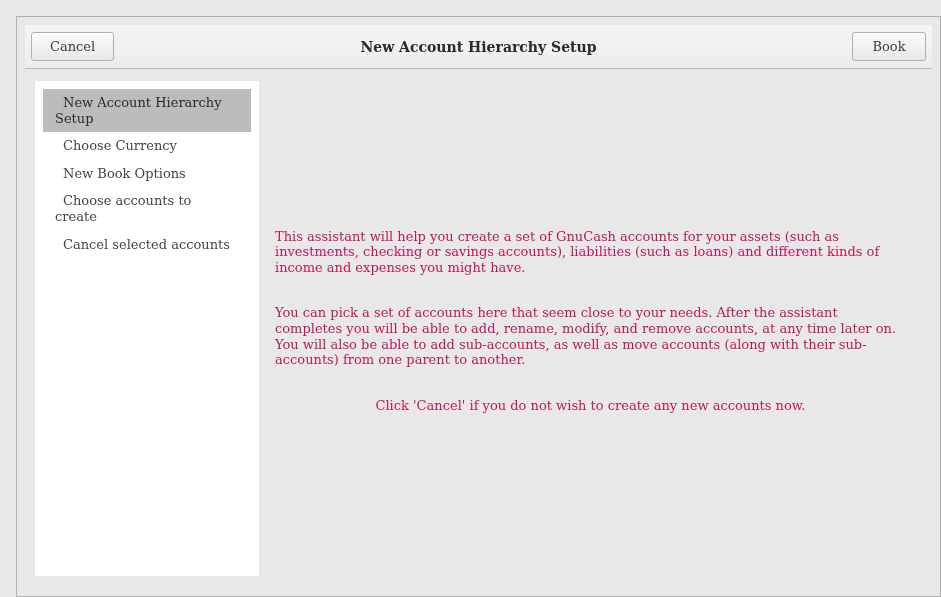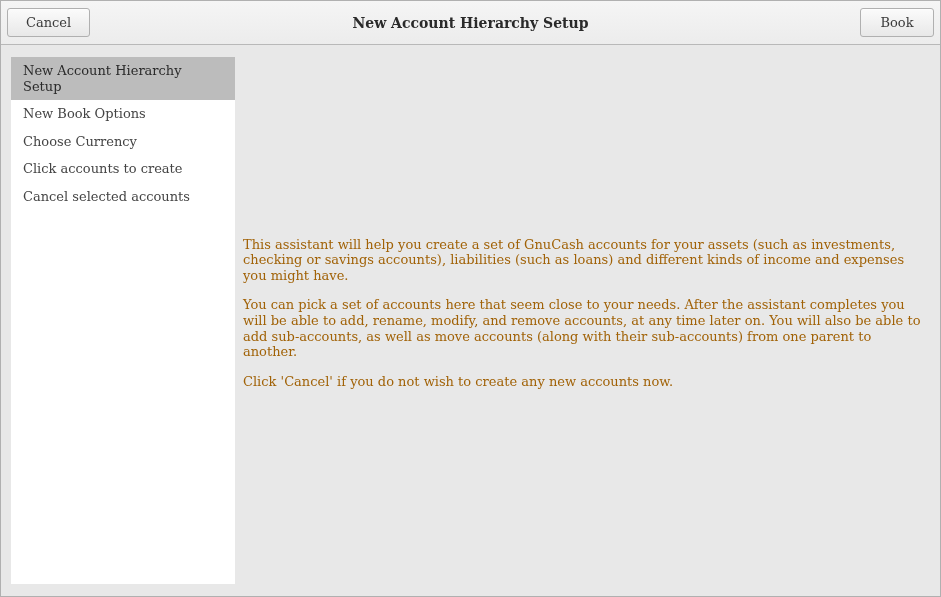--- a/index.html
+++ b/index.html
@@ -1,18 +1,18 @@
 <!DOCTYPE html>
 <html><head>
   <meta charset="utf-8">
   <style>
     * {
       box-sizing: border-box;
       margin: 0;
-      padding: 0;
+      padding: 8px;
     }
     body {
       font-family: Georgia, "DejaVu Serif", serif;
       font-size: 13px;
       background: #e8e8e8;
       width: 941px;
       height: 597px;
       overflow: hidden;
       color: #3a3a3a;
     }
@@ -82,21 +82,22 @@
     .sidebar-item.selected {
       background: #bcbcbc;
       color: #2a2a2a;
     }
     .main-content {
       flex: 1;
       padding: 0 6px 0 0;
       display: flex;
       flex-direction: column;
       justify-content: center;
-      color: #a16207;
+      color: #be185d;
+      align-items: center;
     }
     .main-content p {
       font-size: 13px;
       line-height: 1.2;
       margin-bottom: 14px;
       max-width: 690px;
     }
     .main-content p:last-child {
       margin-bottom: 15px;
     }
@@ -112,27 +113,27 @@
     <button class="btn">Book</button>
   </div>
 
   <div class="body-area">
 
     <div class="sidebar">
       <div class="sidebar-item selected">
         <span>New Account Hierarchy Setup</span>
       </div>
       <div class="sidebar-item">
+        <span>Choose Currency</span>
+      </div>
+      <div class="sidebar-item">
         <span>New Book Options</span>
       </div>
       <div class="sidebar-item">
-        <span>Choose Currency</span>
-      </div>
-      <div class="sidebar-item">
-        <span>Click accounts to create</span>
+        <span>Choose accounts to create</span>
       </div>
       <div class="sidebar-item">
         <span>Cancel selected accounts</span>
       </div>
     </div>
 
     <div class="main-content">
       <p>This assistant will help you create a set of GnuCash accounts for your assets (such as investments, checking or savings accounts), liabilities (such as loans) and different kinds of income and expenses you might have.</p>
       <p>You can pick a set of accounts here that seem close to your needs. After the assistant completes you will be able to add, rename, modify, and remove accounts, at any time later on. You will also be able to add sub-accounts, as well as move accounts (along with their sub-accounts) from one parent to another.</p>
       <p>Click 'Cancel'  if you do not wish to create any new accounts now.</p>

